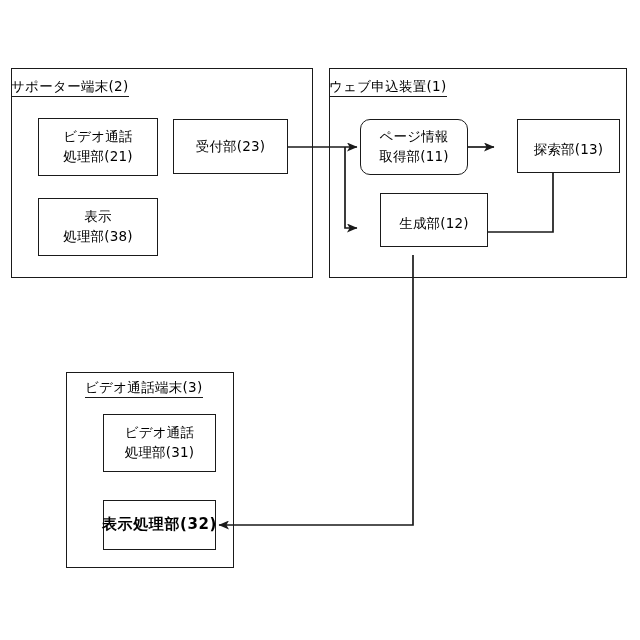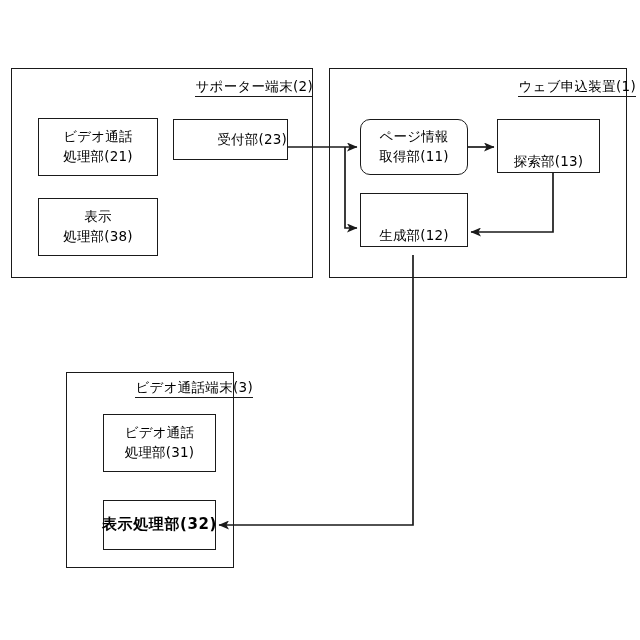--- a/index.html
+++ b/index.html
@@ -30,21 +30,21 @@
   .panel {
     position: absolute;
     border: 1.6px solid #1a1a1a;
     box-sizing: border-box;
     background: transparent;
   }
   .panel-title {
     position: absolute;
     left: 0;
     right: 0;
-    text-align: right;
+    text-align: left;
     font-size: 13.5px;
     line-height: 1;
     letter-spacing: 0.3px;
     white-space: nowrap;
   }
   .panel-title span {
     border-bottom: 1.3px solid #1a1a1a;
     padding-bottom: 2px;
   }
   
@@ -57,22 +57,23 @@
     flex-direction: column;
     align-items: center;
     justify-content: center;
     text-align: center;
     font-size: 13.5px;
     line-height: 1.45;
     letter-spacing: 0.2px;
     white-space: nowrap;
   }
   .unit.top-text {
-    justify-content: flex-end;
+    justify-content: center;
     padding-top: 7px;
+    margin-left: 20px;
   }
   .unit.bold-label {
     font-weight: bold;
     letter-spacing: 0.6px;
     font-size: 15px;
   }
   .unit .line {
     display: block;
   }
 </style>
@@ -93,35 +94,35 @@
         <path d="M 468 147 L 494 147" marker-end="url(#arrow-r)"></path>
         <path d="M 553 173 L 553 232 L 471 232" marker-end="url(#arrow-r)"></path>
         <path d="M 413 255 L 413 525 L 219 525" marker-end="url(#arrow-r)"></path>
       </g>
   </svg>
 
   <div id="panel-layer">
       <div class="panel" style="left: 11px; top: 68px; width: 302px; height: 210px;"></div>
       <div class="panel-title" style="top: 80px; left: 11px; width: 302px;"><span>サポーター端末(2)</span></div>
       <div class="panel" style="left: 329px; top: 68px; width: 298px; height: 210px;"></div>
-      <div class="panel-title" style="top: 80px; left: 329px; width: 298px; margin-left: 9px;"><span>ウェブ申込装置(1)</span></div>
+      <div class="panel-title" style="top: 80px; left: 329px; width: 298px;"><span>ウェブ申込装置(1)</span></div>
       <div class="panel" style="left: 66px; top: 372px; width: 168px; height: 196px;"></div>
       <div class="panel-title" style="top: 381px; left: 66px; width: 168px; padding-left: 19px;"><span>ビデオ通話端末(3)</span></div>
     </div>
 
   <div id="unit-layer">
       <div class="unit" style="left: 38px; top: 118px; width: 120px; height: 58px;">
         <span class="line">ビデオ通話</span>
         <span class="line">処理部(21)</span>
       </div>
       <div class="unit" style="left: 38px; top: 198px; width: 120px; height: 58px; text-align: right;">
         <span class="line">表示</span>
         <span class="line">処理部(38)</span>
       </div>
-      <div class="unit" style="left: 173px; top: 119px; width: 115px; height: 41px; align-items: flex-end;">
+      <div class="unit" style="left: 173px; top: 119px; width: 115px; height: 55px;">
         <span class="line">受付部(23)</span>
       </div>
       <div class="unit" style="left: 360px; top: 119px; width: 108px; height: 56px; border-radius: 10px;">
         <span class="line">ページ情報</span>
         <span class="line">取得部(11)</span>
       </div>
       <div class="unit top-text" style="left: 497px; top: 119px; width: 103px; height: 54px;">
         <span class="line">探索部(13)</span>
       </div>
       <div class="unit top-text" style="left: 360px; top: 193px; width: 108px; height: 54px;">

